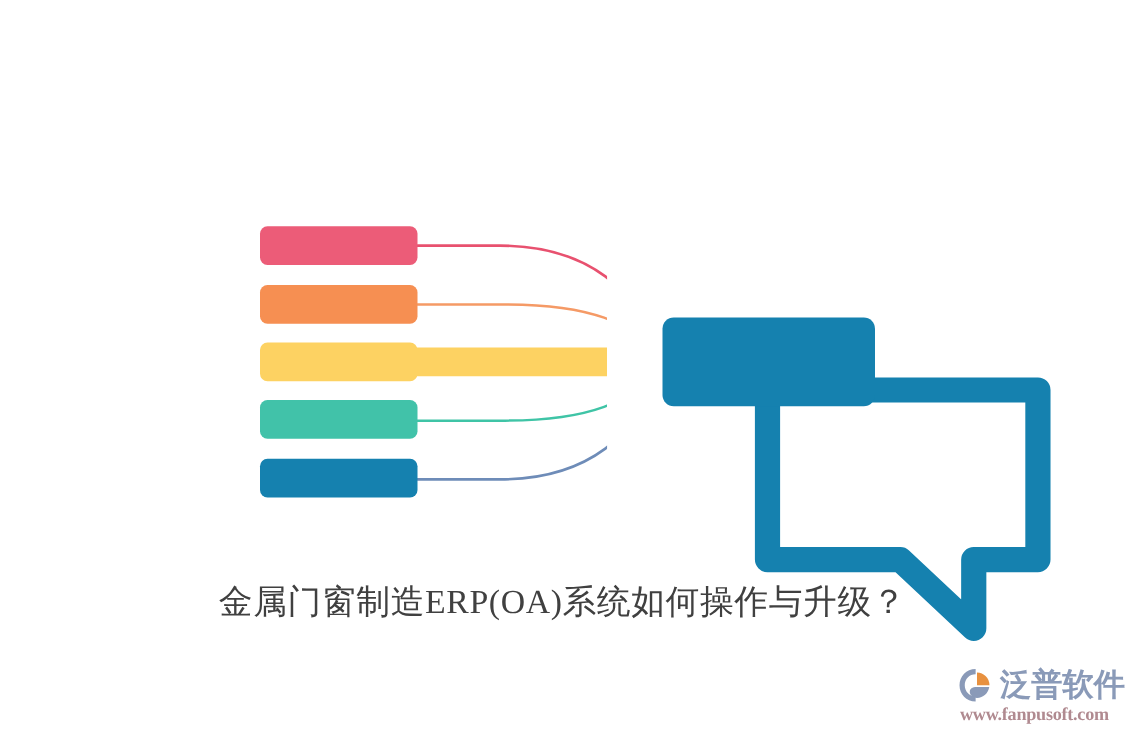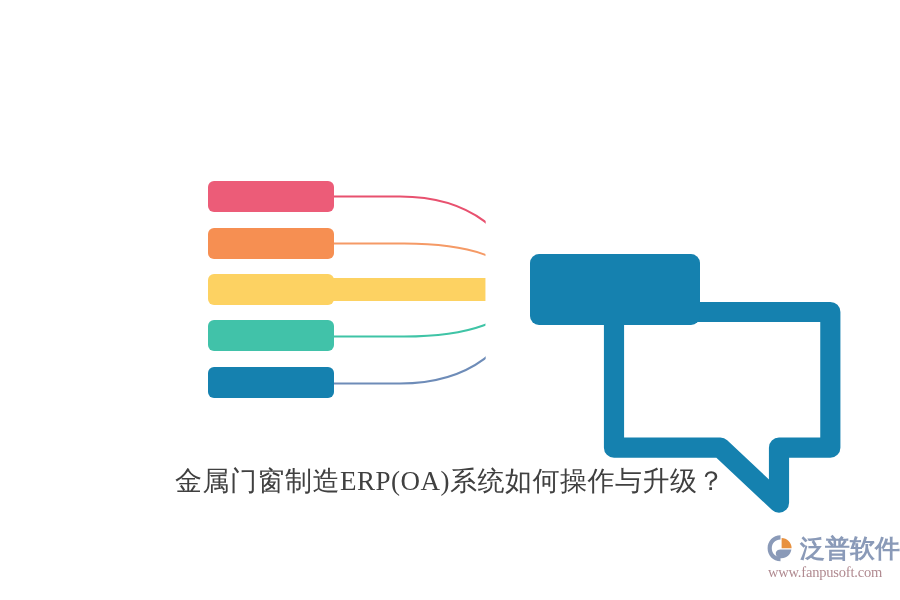--- a/index.html
+++ b/index.html
@@ -136,21 +136,21 @@
     line-height: 30px;
     margin-left: 2px;
     white-space: nowrap;
   }
   #wm-url {
     position: absolute;
     left: 2px;
     top: 33px;
     font-family: "Liberation Serif", "DejaVu Serif", serif;
     font-size: 14.5px;
-    font-weight: normal;
+    font-weight: bold;
     color: #b08a90;
     letter-spacing: -0.2px;
     white-space: nowrap;
   }
 </style>
 </head>
 <body>
 
 <div id="stage">
 

